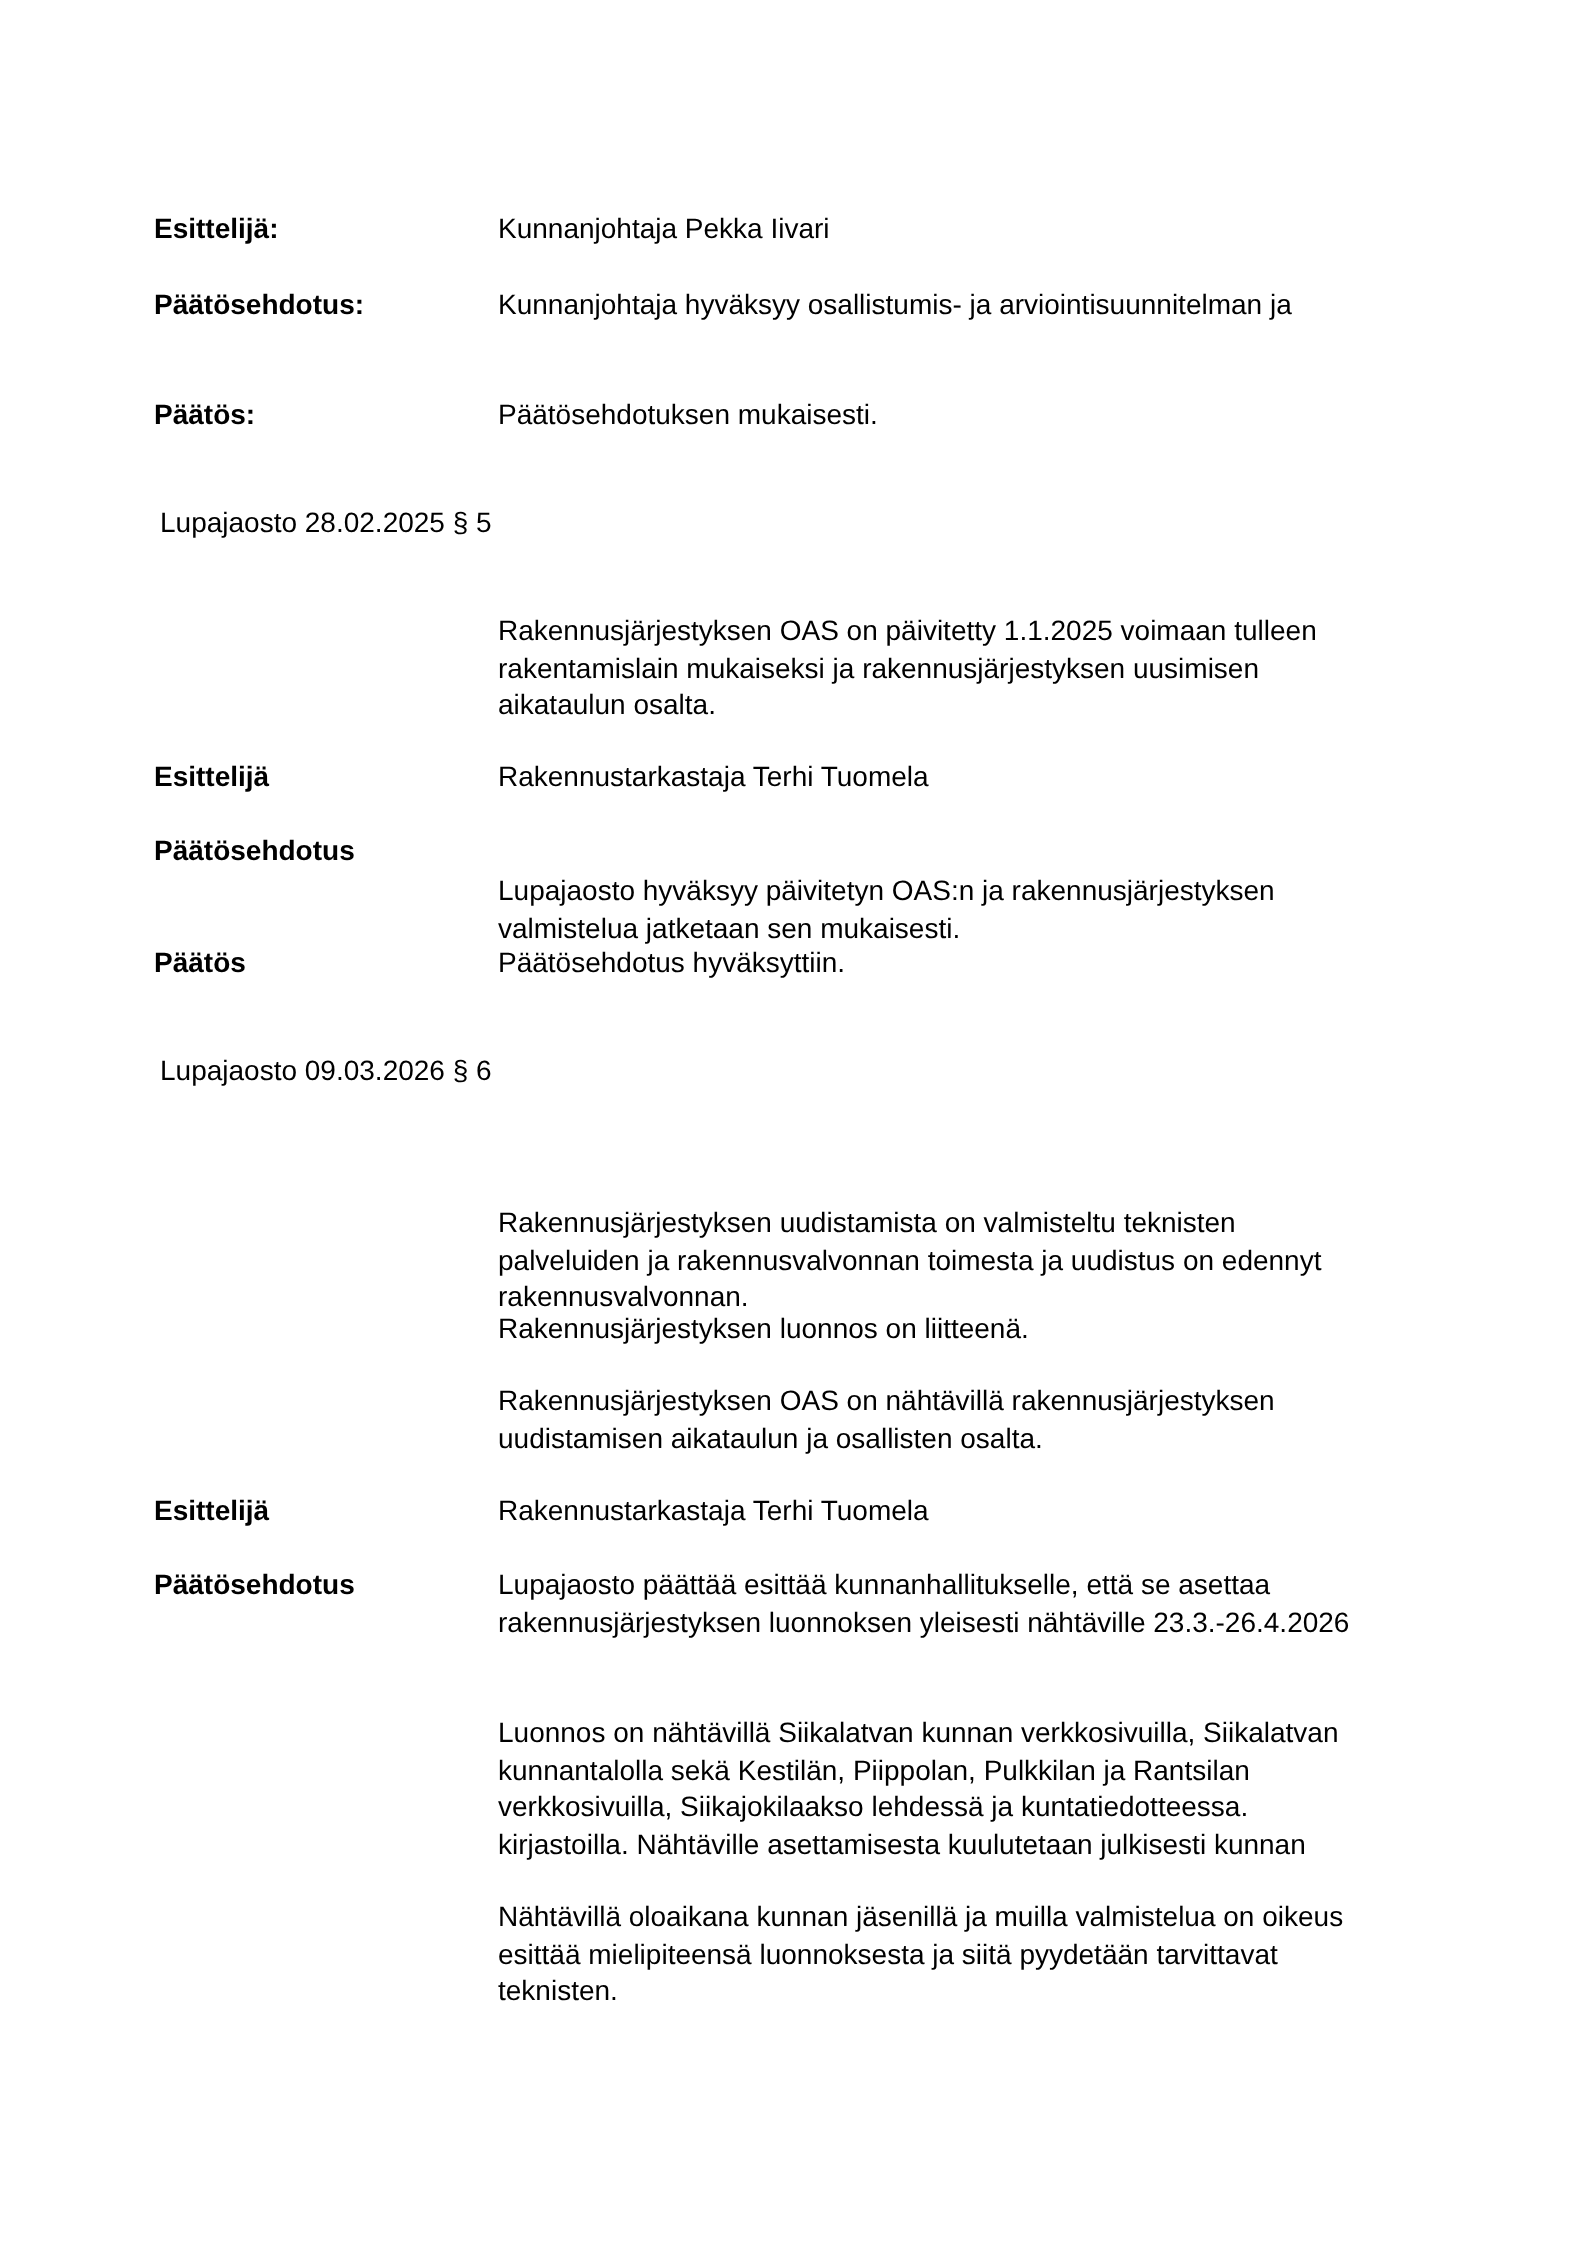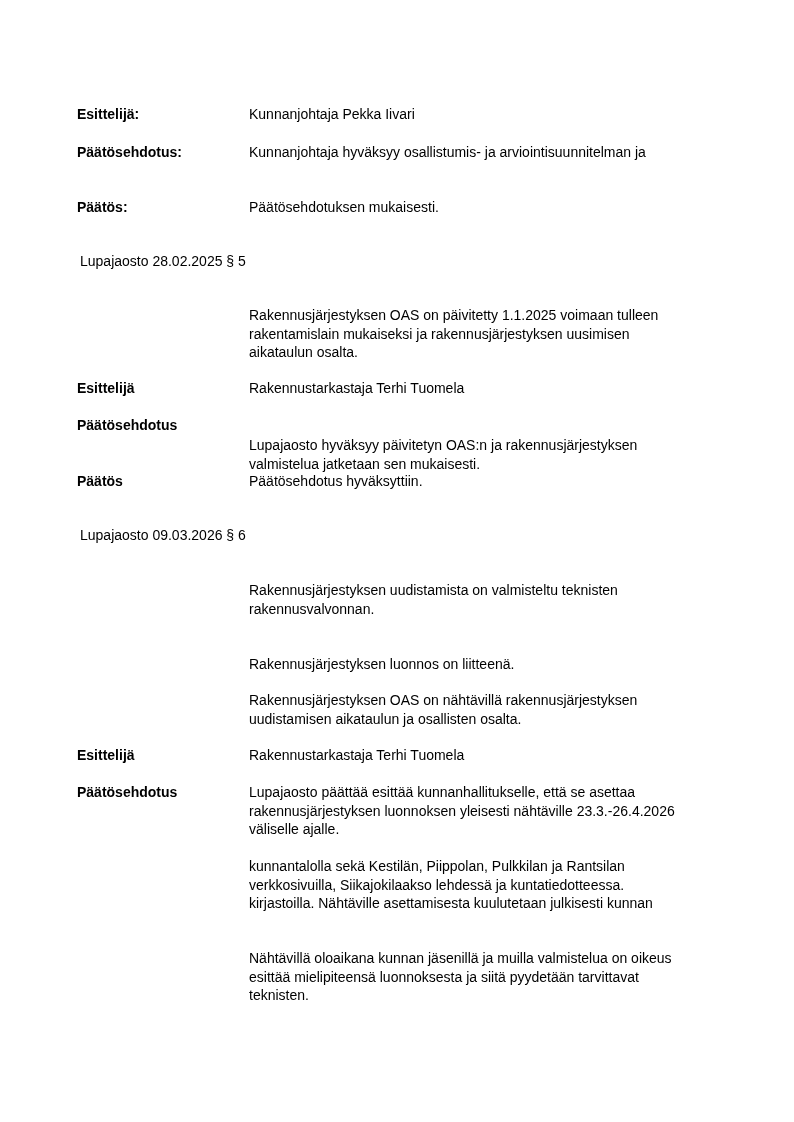--- a/index.html
+++ b/index.html
@@ -51,22 +51,23 @@
   <p>valmistelua  jatketaan sen mukaisesti.</p>
 </div>
 
 <div class="abs label" style="top:472px">Päätös</div>
 <div class="abs text" style="top:472px">
   <p>Päätösehdotus  hyväksyttiin.</p>
 </div>
 
 <div class="abs heading" style="top:526px">Lupajaosto 09.03.2026 § 6</div>
 
-<div class="abs text" style="top:581px">
+<div class="abs text" style="top:602px">
   <p>Rakennusjärjestyksen  uudistamista  on valmisteltu  teknisten</p>
+  <p>palveluiden  ja rakennusvalvonnan  toimesta ja uudistus  on edennyt</p>
   <p>rakennusvalvonnan.</p>
 </div>
 
 <div class="abs text" style="top:655px">
   <p>Rakennusjärjestyksen  luonnos  on liitteenä.</p>
 </div>
 
 <div class="abs text" style="top:691px">
   <p>Rakennusjärjestyksen  OAS on nähtävillä rakennusjärjestyksen</p>
   <p>uudistamisen  aikataulun  ja osallisten  osalta.</p>
@@ -74,24 +75,24 @@
 
 <div class="abs label" style="top:746px">Esittelijä</div>
 <div class="abs text" style="top:746px">
   <p>Rakennustarkastaja  Terhi Tuomela</p>
 </div>
 
 <div class="abs label" style="top:783px">Päätösehdotus</div>
 <div class="abs text" style="top:783px">
   <p>Lupajaosto päättää esittää kunnanhallitukselle,  että se asettaa</p>
   <p>rakennusjärjestyksen  luonnoksen yleisesti nähtäville 23.3.-26.4.2026</p>
-  <p>väliselle  ajalle.</p>
 </div>
 
 <div class="abs text" style="top:857px">
+  <p>Luonnos  on nähtävillä  Siikalatvan kunnan  verkkosivuilla,  Siikalatvan</p>
   <p>kunnantalolla  sekä Kestilän, Piippolan, Pulkkilan ja Rantsilan</p>
   <p>verkkosivuilla,  Siikajokilaakso lehdessä ja kuntatiedotteessa.</p>
   <p>kirjastoilla. Nähtäville  asettamisesta kuulutetaan  julkisesti  kunnan</p>
 </div>
 
 <div class="abs text" style="top:949px">
   <p>Nähtävillä  oloaikana kunnan  jäsenillä ja muilla valmistelua on oikeus</p>
   <p>esittää mielipiteensä luonnoksesta  ja siitä pyydetään  tarvittavat</p>
   <p>teknisten.</p>
 </div>

